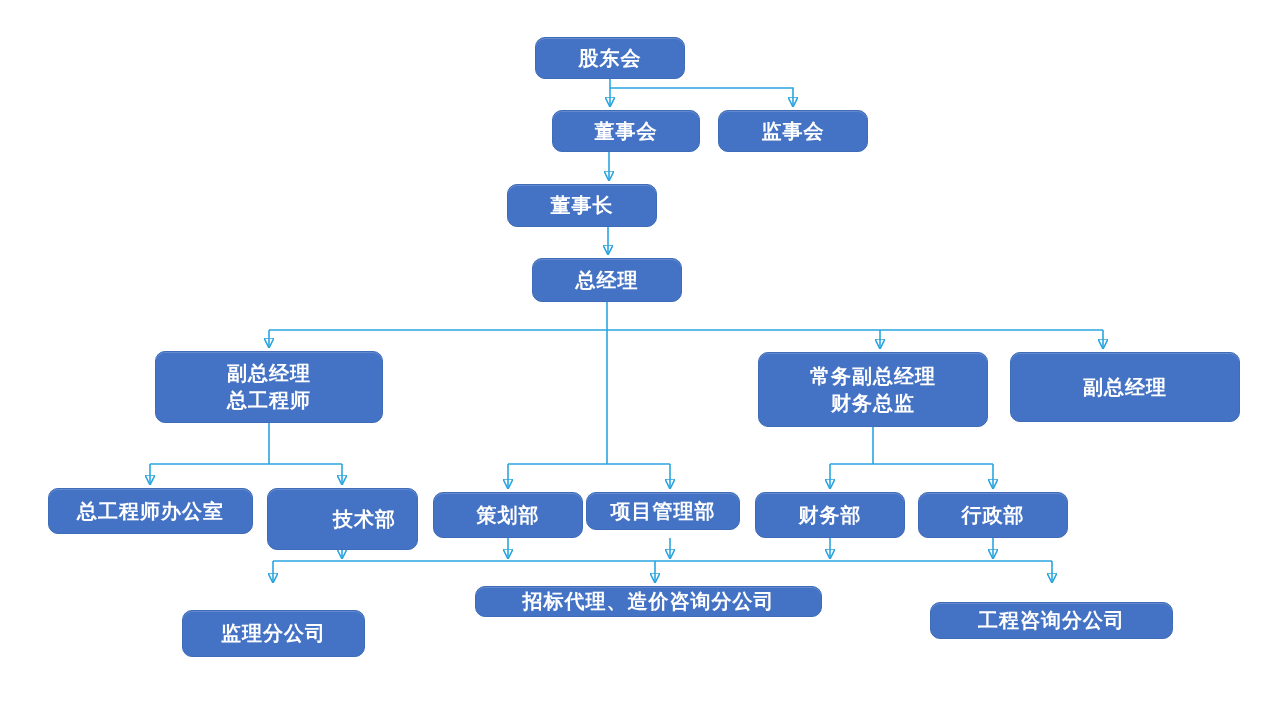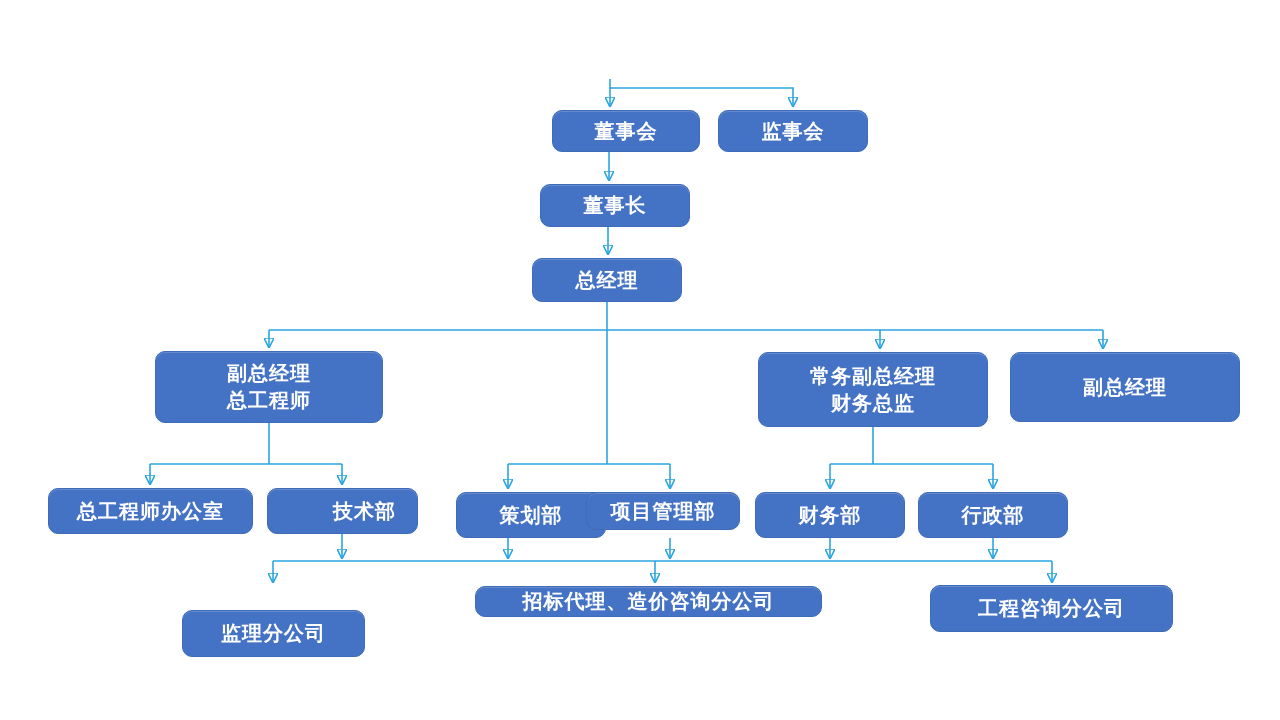--- a/index.html
+++ b/index.html
@@ -93,48 +93,49 @@
     <path d="M670,538 V557" marker-end="url(#arrowhead)"></path>
     <path d="M830,538 V557" marker-end="url(#arrowhead)"></path>
     <path d="M993,538 V557" marker-end="url(#arrowhead)"></path>
     <path d="M273,561 H1052"></path>
 
     <path d="M273,561 V581" marker-end="url(#arrowhead)"></path>
     <path d="M655,561 V581" marker-end="url(#arrowhead)"></path>
     <path d="M1052,561 V581" marker-end="url(#arrowhead)"></path>
   </svg>
 
+  <div class="node" style="left:535px; top:37px; width:150px; height:42px;">股东会</div>
 
   <div class="node" style="left:552px; top:110px; width:148px; height:42px;">董事会</div>
 
   <div class="node" style="left:718px; top:110px; width:150px; height:42px;">监事会</div>
 
-  <div class="node" style="left:540px; top:184px; width:150px; height:43px;">董事长</div>
+  <div class="node" style="left:507px; top:184px; width:150px; height:43px;">董事长</div>
 
   <div class="node" style="left:532px; top:258px; width:150px; height:44px;">总经理</div>
 
   <div class="node" style="left:155px; top:351px; width:228px; height:72px;">副总经理
 总工程师</div>
 
   <div class="node" style="left:758px; top:352px; width:230px; height:75px;">常务副总经理
 财务总监</div>
 
   <div class="node" style="left:1010px; top:352px; width:230px; height:70px;">副总经理</div>
 
   <div class="node" style="left:48px; top:488px; width:205px; height:46px;">总工程师办公室</div>
 
-  <div class="node" style="left:267px; top:488px; width:151px; height:46px;padding-left:44px;">技术部</div>
+  <div class="node" style="left:267px; top:488px; width:151px; height:62px;padding-left:44px;">技术部</div>
 
-  <div class="node" style="left:456px; top:492px; width:150px; height:46px;">策划部</div>
+  <div class="node" style="left:433px; top:492px; width:150px; height:46px;">策划部</div>
 
   <div class="node" style="left:586px; top:492px; width:154px; height:38px;">项目管理部</div>
 
   <div class="node" style="left:755px; top:492px; width:150px; height:46px;text-align:center;">财务部</div>
 
   <div class="node" style="left:918px; top:492px; width:150px; height:46px;">行政部</div>
 
   <div class="node" style="left:182px; top:586px; width:183px; height:47px;margin-top:24px;">监理分公司</div>
 
   <div class="node" style="left:475px; top:586px; width:347px; height:31px;">招标代理、造价咨询分公司</div>
 
-  <div class="node" style="left:930px; top:585px; width:243px; height:47px;">工程咨询分公司</div>
+  <div class="node" style="left:930px; top:602px; width:243px; height:37px;">工程咨询分公司</div>
 
 </div>
 
 </body></html>

